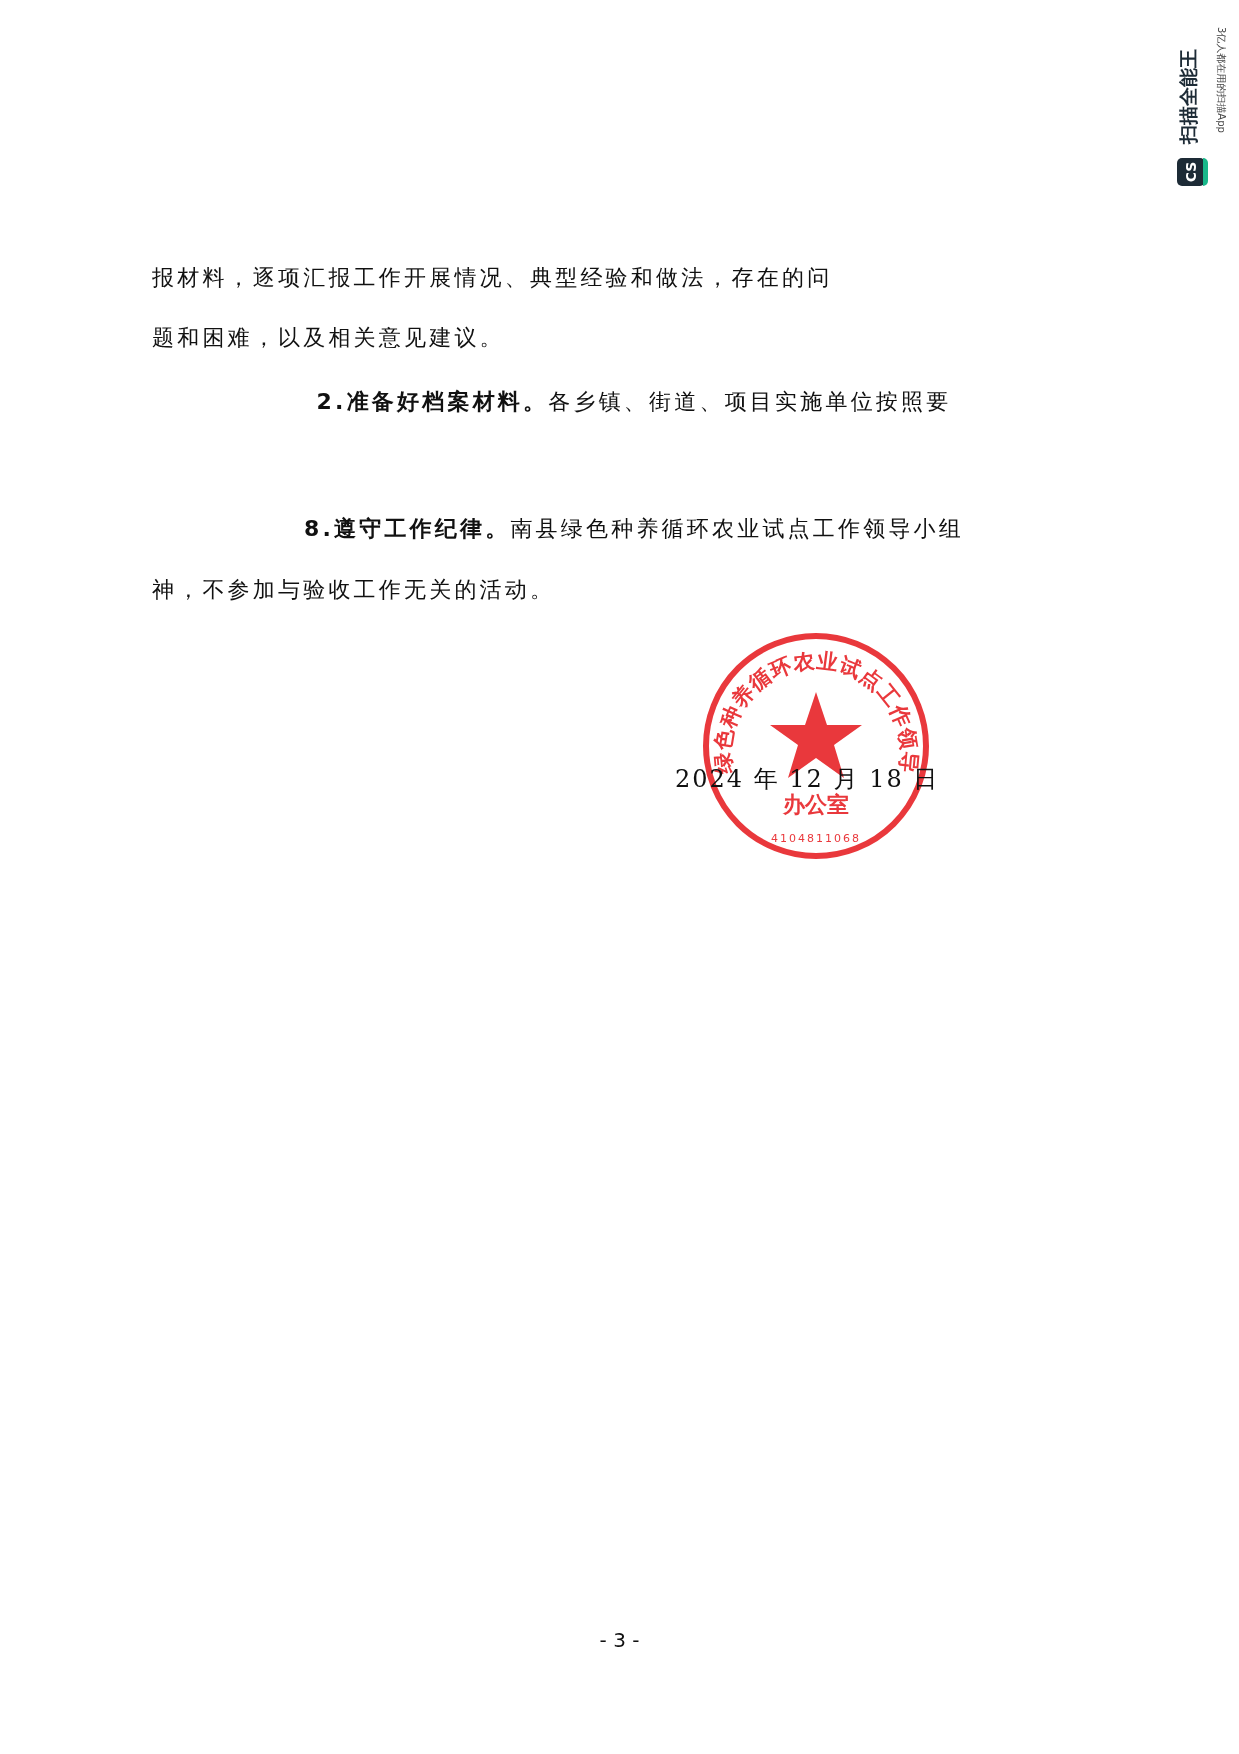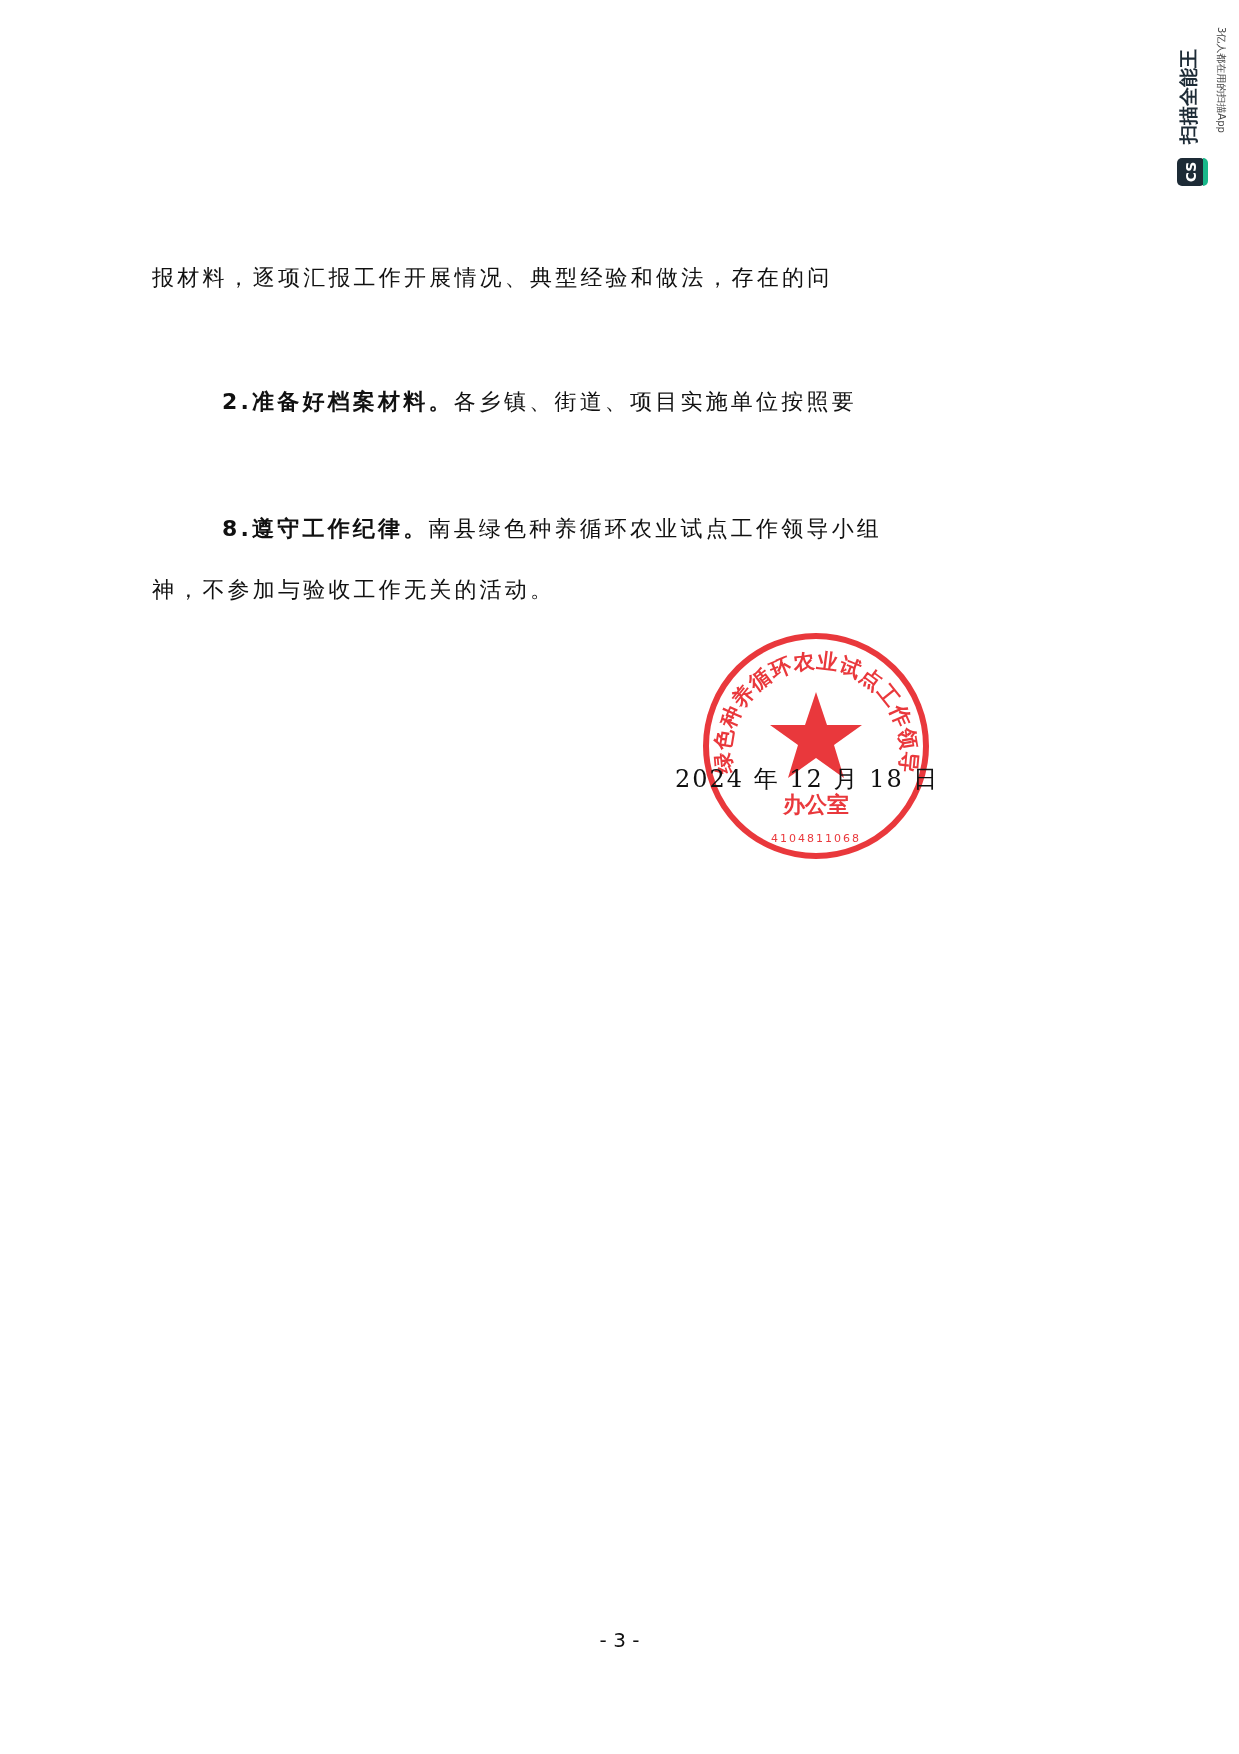--- a/index.html
+++ b/index.html
@@ -1,21 +1,21 @@
 <!DOCTYPE html>
 <html><head>
 <meta charset="utf-8">
 <style>
   html, body { margin: 0; padding: 0; }
   body { width: 1239px; height: 1754px; background: #ffffff; position: relative; overflow: hidden;
          font-family: "DejaVu Serif", "Liberation Serif", serif; color: #111; }
   .page { position: absolute; left: 0; top: 0; width: 1239px; height: 1754px; }
   .line { position: absolute; left: 152px; width: 860px; font-size: 22px; line-height: 40px;
           letter-spacing: 3.2px; white-space: nowrap; font-family: "DejaVu Sans", sans-serif; font-weight: normal; }
-  .indent { left: 222px; }
+  .indent { left: 204px; text-align: center; }
   .bold { font-weight: bold; }
   .date { position: absolute; left: 675px; top: 763px; font-size: 24px; letter-spacing: 2px;
           font-family: "DejaVu Serif", serif; white-space: nowrap; z-index: 3; }
   .pagenum { position: absolute; left: 0; width: 1239px; top: 1628px; text-align: center;
              font-size: 20px; font-family: "DejaVu Sans", sans-serif; }
   .seal { position: absolute; left: 700px; top: 630px; width: 232px; height: 232px; z-index: 2; opacity: 0.92; }
   .wm { position: absolute; left: 1170px; top: 18px; width: 60px; height: 160px; }
   .wm-logo { position: absolute; left: 7px; top: 140px; width: 28px; height: 28px; background: #1d2b36; border-radius: 5px;
              color: #fff; font: bold 14px "DejaVu Sans", sans-serif; display: flex; align-items: center; justify-content: center; transform: rotate(-90deg); }
   .wm-logo::after { content: ""; position: absolute; left: 0; bottom: -3px; width: 28px; height: 5px; background: #19b88a; border-radius: 0 0 5px 5px; }
@@ -27,20 +27,21 @@
 
 <div class="page">
 
   <div class="wm">
     <div class="wm-logo">CS</div>
     <div class="wm-title">扫描全能王</div>
     <div class="wm-sub">3亿人都在用的扫描App</div>
   </div>
 
   <div class="line" style="top:258px">报材料，逐项汇报工作开展情况、典型经验和做法，存在的问</div>
+  <div class="line" style="top:318px">题和困难，以及相关意见建议。</div>
 
   <div class="line indent" style="top:382px">
     <span class="bold">2.准备好档案材料。</span><span>各乡镇、街道、项目实施单位按照要</span>
   </div>
 
   <div class="line indent" style="top:509px">
     <span class="bold">8.遵守工作纪律。</span><span>南县绿色种养循环农业试点工作领导小组</span>
   </div>
   <div class="line" style="top:570px">神，不参加与验收工作无关的活动。</div>
 

